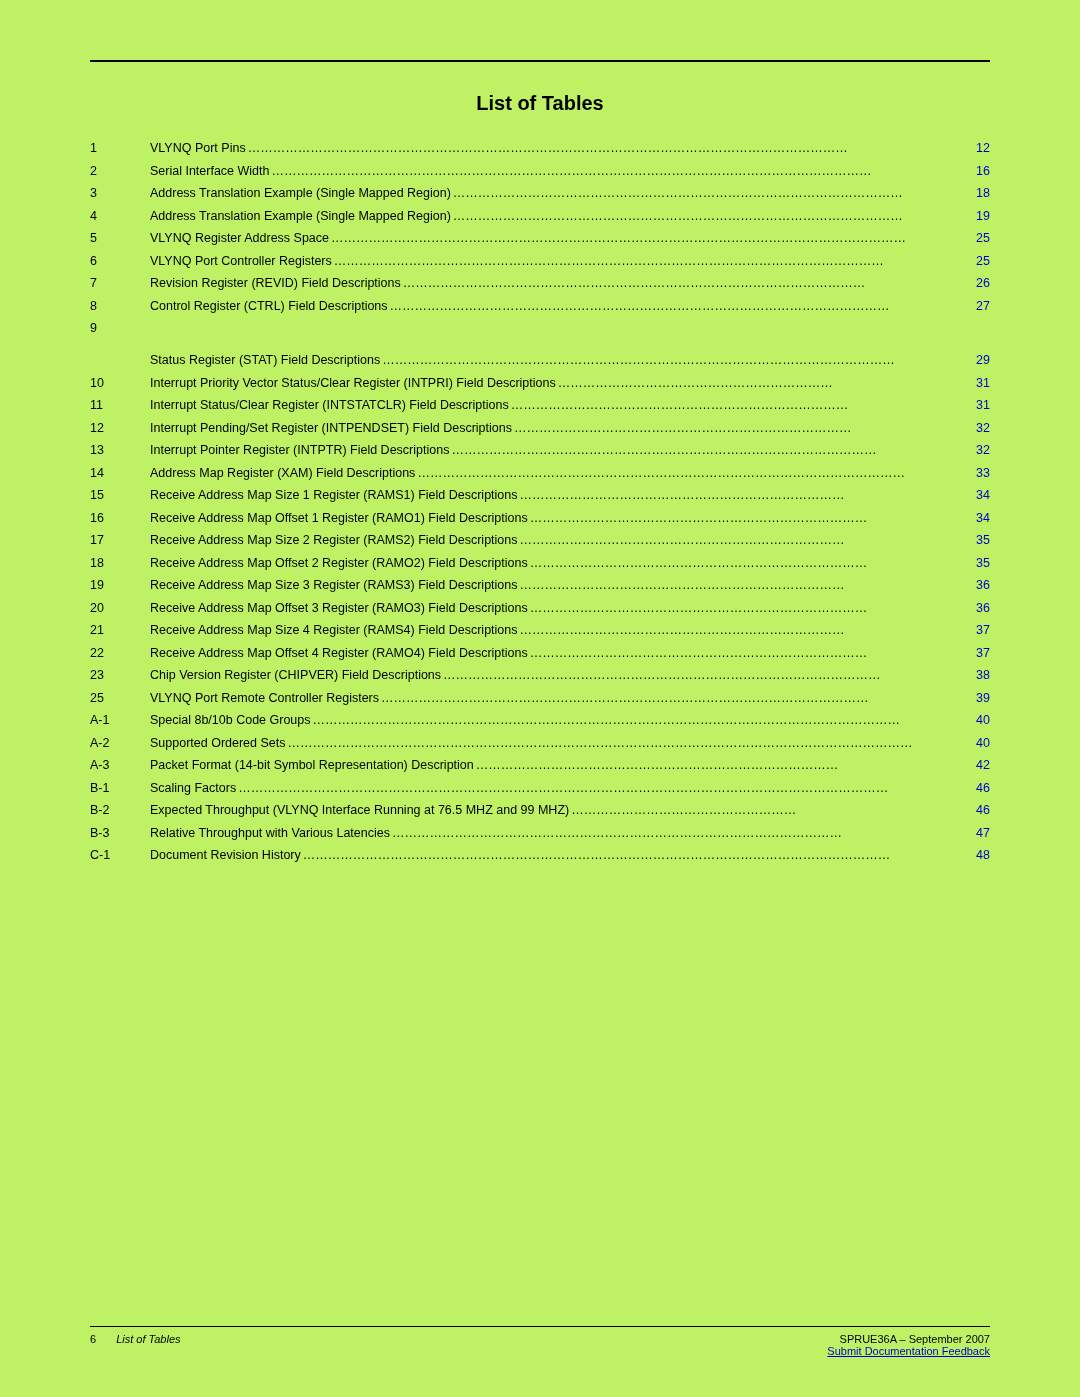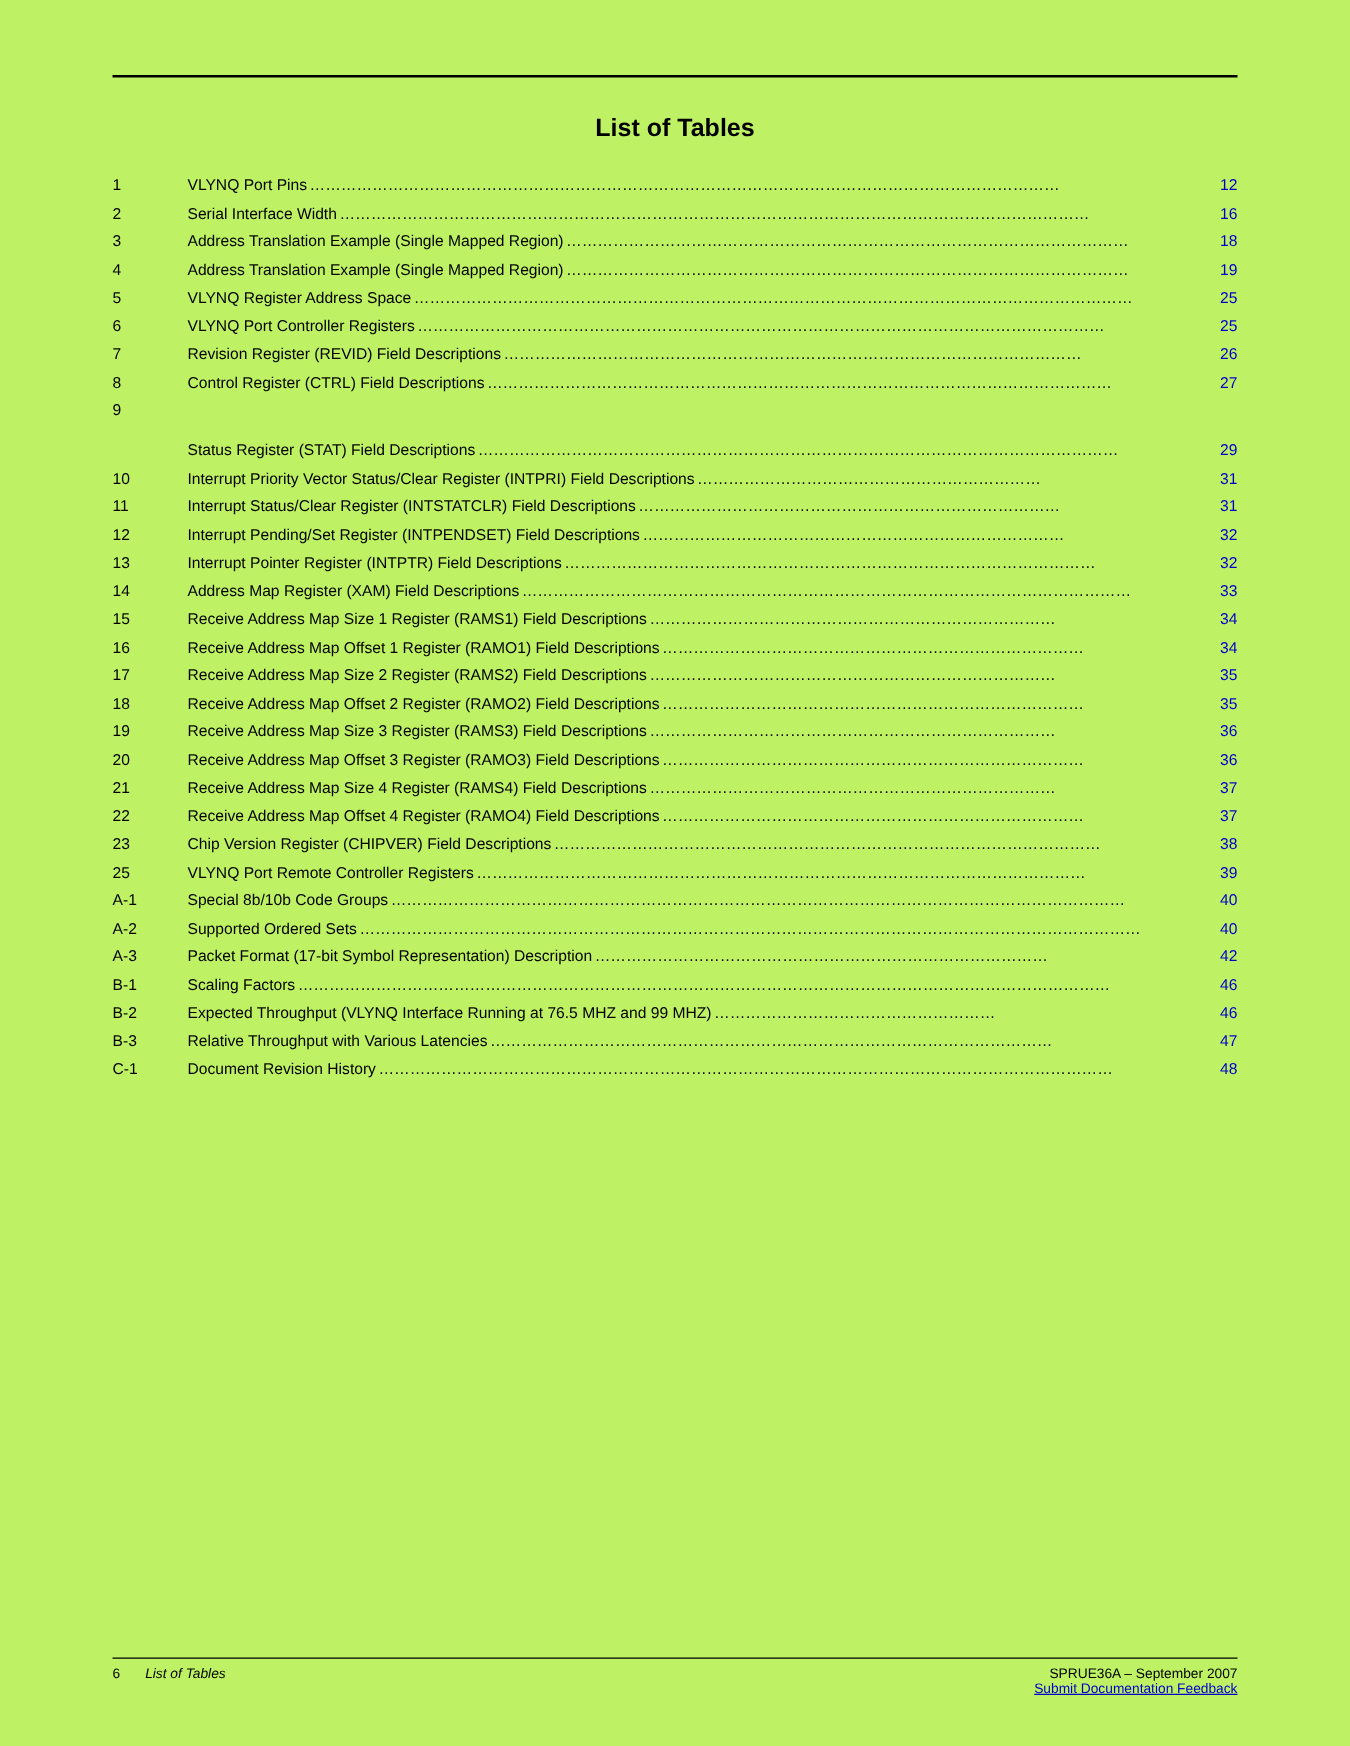--- a/index.html
+++ b/index.html
@@ -393,21 +393,21 @@
               <span class="toc-label" style="white-space: nowrap;">Supported Ordered Sets</span>
               <span class="toc-dots" style="flex: 1 1 0%; overflow: hidden; white-space: nowrap; padding-left: 2px;">……………………………………………………………………………………………………………………………………</span>
               <span class="toc-page">40</span>
             </div>
           </td>
         </tr>
         <tr>
           <td class="toc-num">A-3</td>
           <td style="padding-left: 8px;">
             <div style="display: flex; width: 100%; align-items: baseline;">
-              <span class="toc-label" style="white-space: nowrap;">Packet Format (17-bit Symbol Representation) Description</span>
+              <span class="toc-label" style="white-space: nowrap;">Packet Format (14-bit Symbol Representation) Description</span>
               <span class="toc-dots" style="flex: 1 1 0%; overflow: hidden; white-space: nowrap; padding-left: 2px;">……………………………………………………………………………</span>
               <span class="toc-page">42</span>
             </div>
           </td>
         </tr>
         <tr>
           <td class="toc-num">B-1</td>
           <td style="padding-left: 8px;">
             <div style="display: flex; width: 100%; align-items: baseline;">
               <span class="toc-label" style="white-space: nowrap;">Scaling Factors</span>

